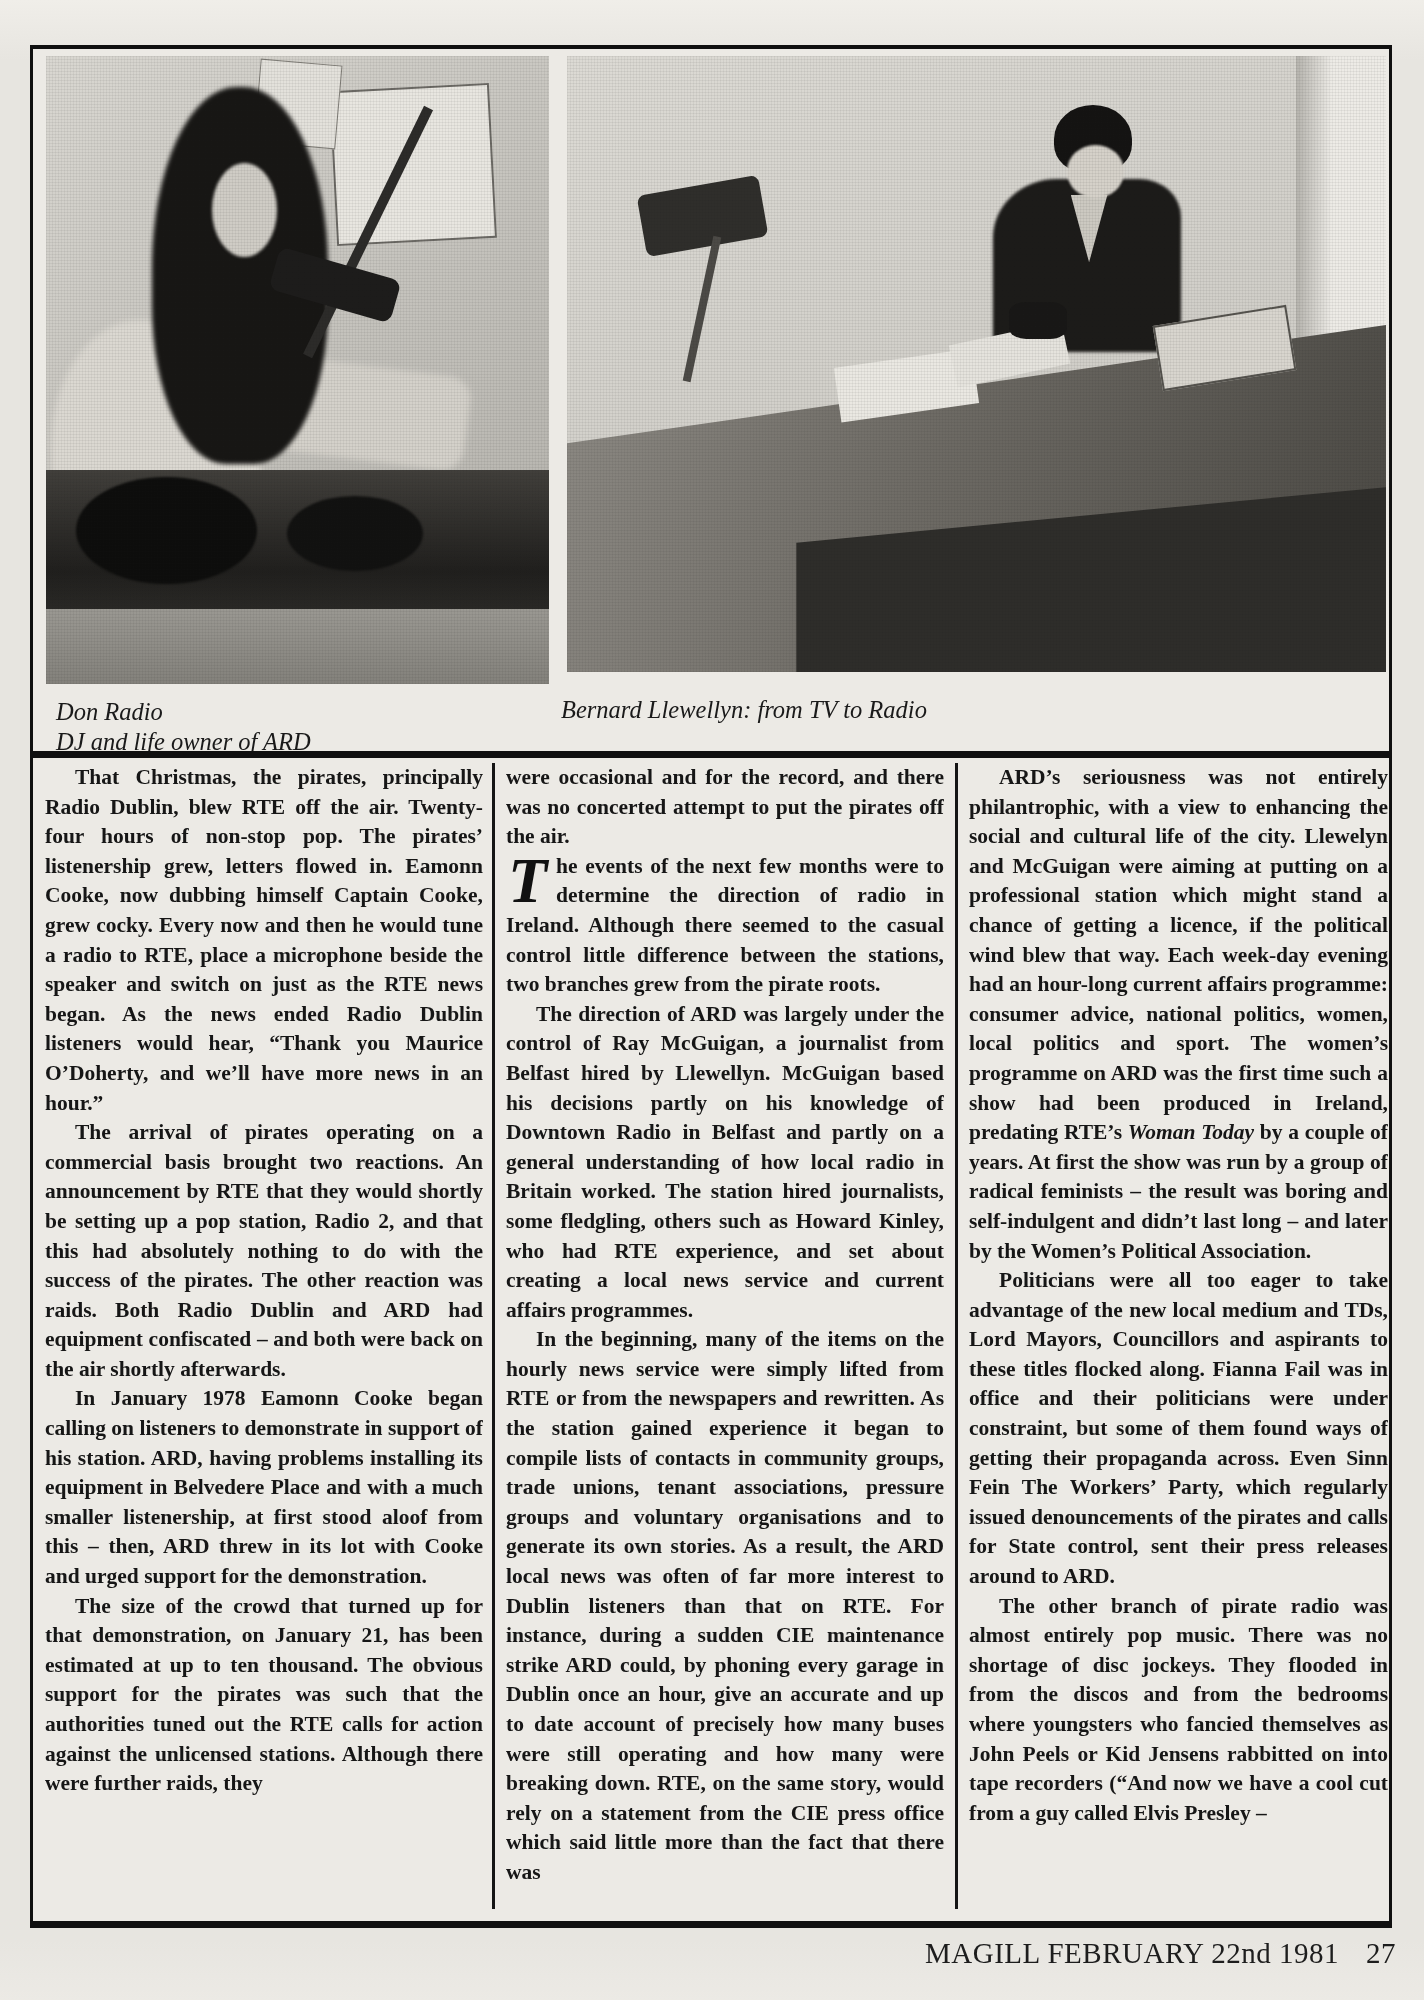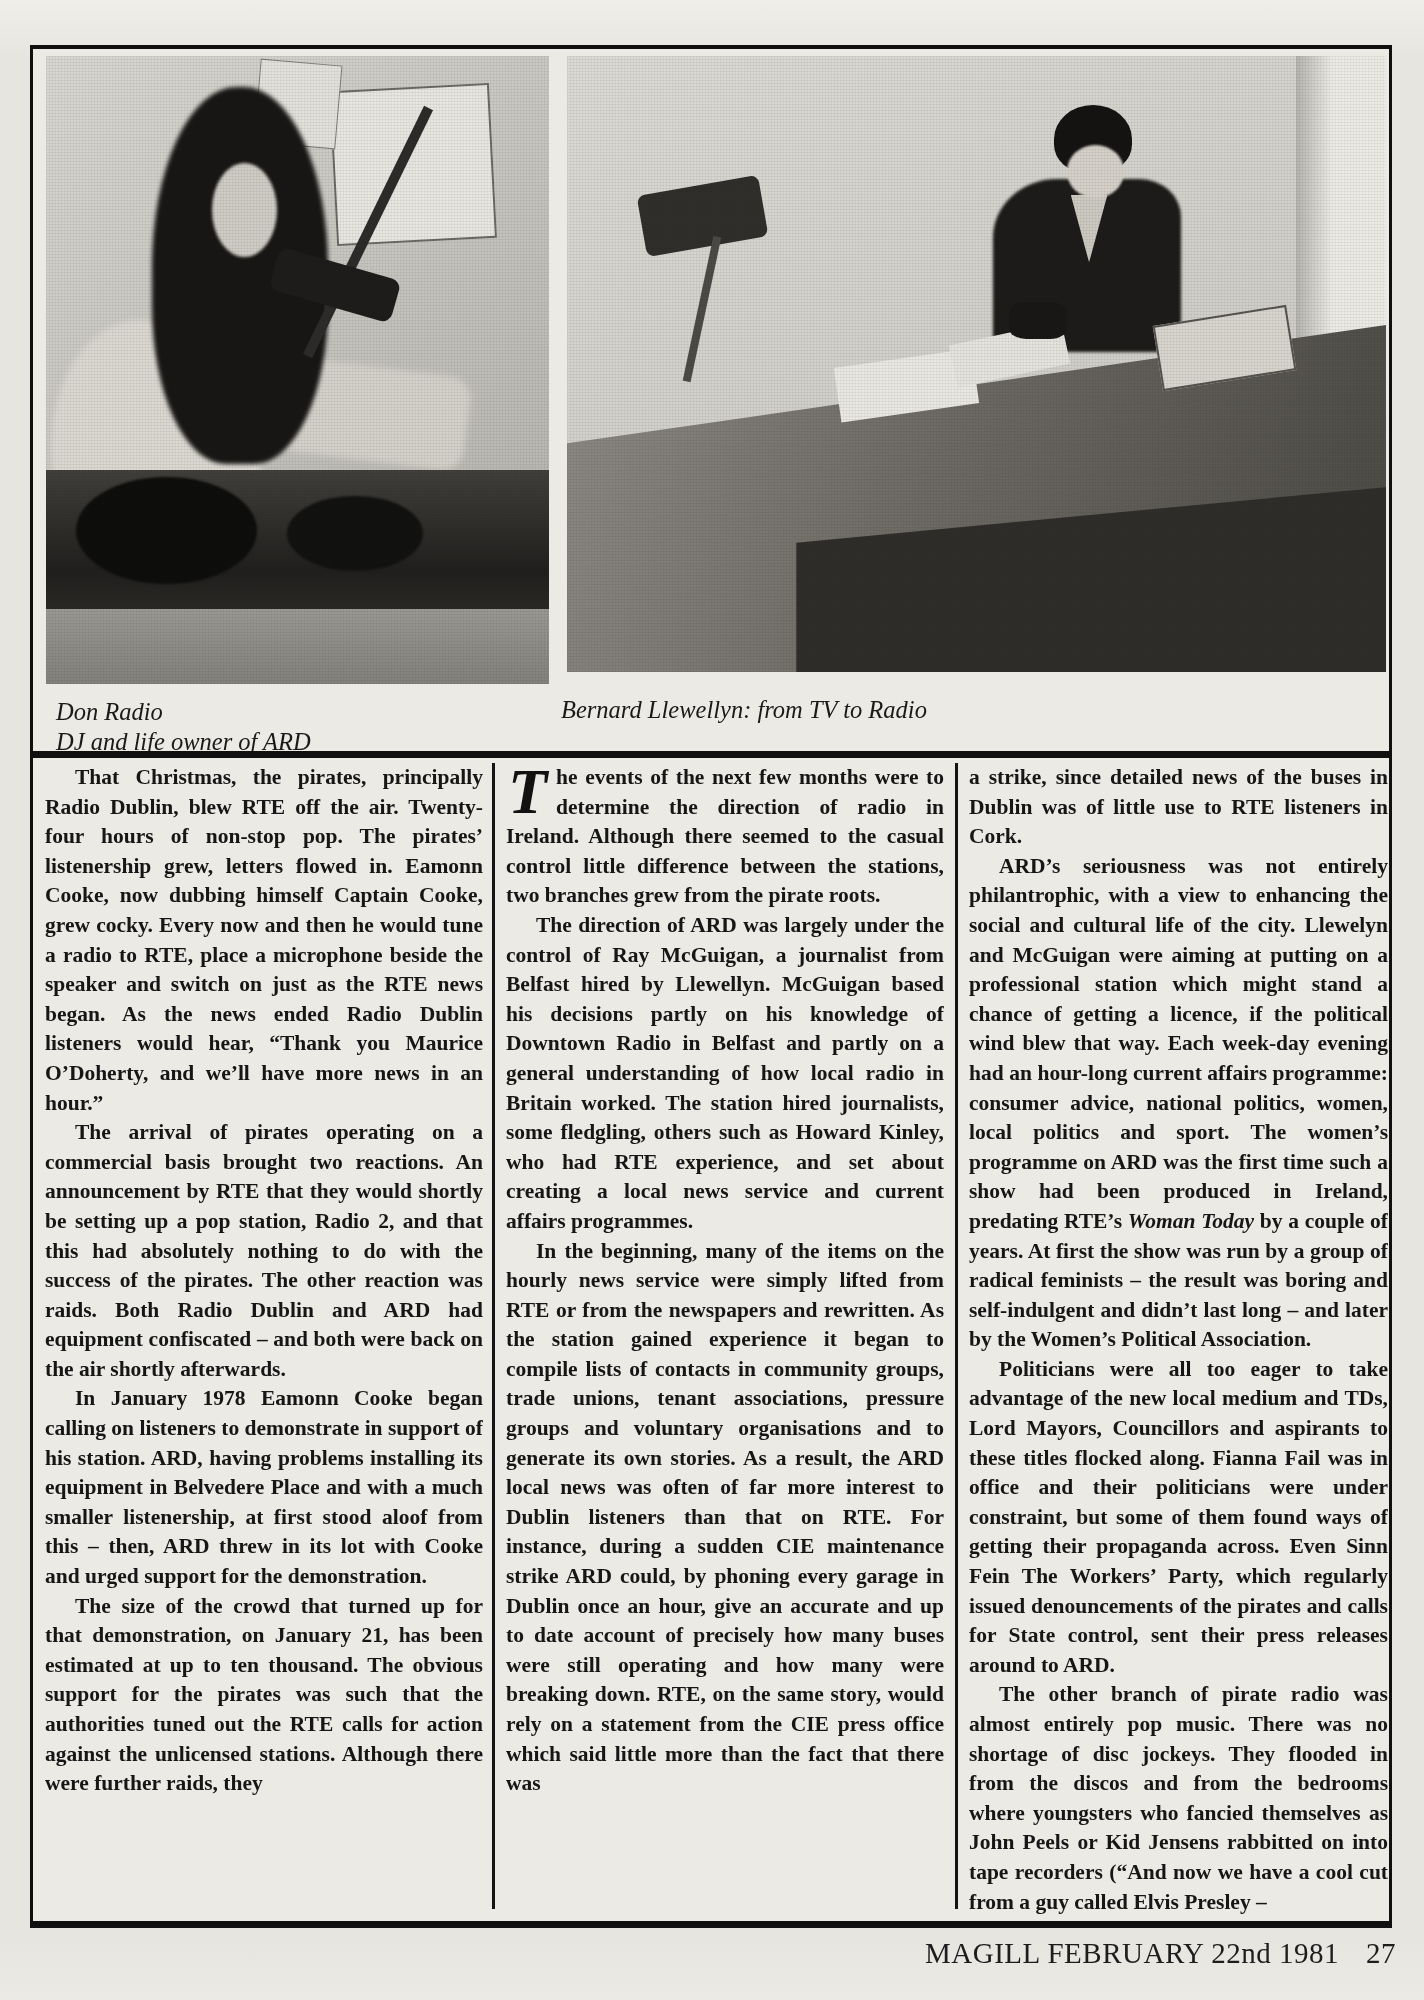--- a/index.html
+++ b/index.html
@@ -133,31 +133,31 @@
     <div class="col col1">
       <p class="ind">That Christmas, the pirates, principally Radio Dublin, blew RTE off the air. Twenty-four hours of non-stop pop. The pirates’ listenership grew, letters flowed in. Eamonn Cooke, now dubbing himself Captain Cooke, grew cocky. Every now and then he would tune a radio to RTE, place a microphone beside the speaker and switch on just as the RTE news began. As the news ended Radio Dublin listeners would hear, “Thank you Maurice O’Doherty, and we’ll have more news in an hour.”</p>
       <p class="ind">The arrival of pirates operating on a commercial basis brought two reactions. An announcement by RTE that they would shortly be setting up a pop station, Radio 2, and that this had absolutely nothing to do with the success of the pirates. The other reaction was raids. Both Radio Dublin and ARD had equipment confiscated – and both were back on the air shortly afterwards.</p>
       <p class="ind">In January 1978 Eamonn Cooke began calling on listeners to demonstrate in support of his station. ARD, having problems installing its equipment in Belvedere Place and with a much smaller listenership, at first stood aloof from this – then, ARD threw in its lot with Cooke and urged support for the demonstration.</p>
       <p class="ind">The size of the crowd that turned up for that demonstration, on January 21, has been estimated at up to ten thousand. The obvious support for the pirates was such that the authorities tuned out the RTE calls for action against the unlicensed stations. Although there were further raids, they</p>
     </div>
 
     <div class="vrule v1"></div>
 
     <div class="col col2">
+      <p>were occasional and for the record, and there was no concerted attempt to put the pirates off the air.</p>
       <p class="gap">
         <span class="dropcap">T</span><span>he events of the next few months were to determine the direction of radio in Ireland. Although there seemed to the casual control little difference between the stations, two branches grew from the pirate roots.</span>
       </p>
       <p class="ind">The direction of ARD was largely under the control of Ray McGuigan, a journalist from Belfast hired by Llewellyn. McGuigan based his decisions partly on his knowledge of Downtown Radio in Belfast and partly on a general understanding of how local radio in Britain worked. The station hired journalists, some fledgling, others such as Howard Kinley, who had RTE experience, and set about creating a local news service and current affairs programmes.</p>
       <p class="ind">In the beginning, many of the items on the hourly news service were simply lifted from RTE or from the newspapers and rewritten. As the station gained experience it began to compile lists of contacts in community groups, trade unions, tenant associations, pressure groups and voluntary organisations and to generate its own stories. As a result, the ARD local news was often of far more interest to Dublin listeners than that on RTE. For instance, during a sudden CIE maintenance strike ARD could, by phoning every garage in Dublin once an hour, give an accurate and up to date account of precisely how many buses were still operating and how many were breaking down. RTE, on the same story, would rely on a statement from the CIE press office which said little more than the fact that there was</p>
     </div>
 
     <div class="vrule v2"></div>
 
     <div class="col col3">
-      <p>a strike, since detailed news of the buses in Dublin was of little use to RTE listeners in Cork.</p>
       <p class="ind">
         <span>ARD’s seriousness was not entirely philantrophic, with a view to enhancing the social and cultural life of the city. Llewelyn and McGuigan were aiming at putting on a professional station which might stand a chance of getting a licence, if the political wind blew that way. Each week-day evening had an hour-long current affairs programme: consumer advice, national politics, women, local politics and sport. The women’s programme on ARD was the first time such a show had been produced in Ireland, predating RTE’s </span><span class="wt">Woman Today</span><span> by a couple of years. At first the show was run by a group of radical feminists – the result was boring and self-indulgent and didn’t last long – and later by the Women’s Political Association.</span>
       </p>
       <p class="ind">Politicians were all too eager to take advantage of the new local medium and TDs, Lord Mayors, Councillors and aspirants to these titles flocked along. Fianna Fail was in office and their politicians were under constraint, but some of them found ways of getting their propaganda across. Even Sinn Fein The Workers’ Party, which regularly issued denouncements of the pirates and calls for State control, sent their press releases around to ARD.</p>
       <p class="ind">The other branch of pirate radio was almost entirely pop music. There was no shortage of disc jockeys. They flooded in from the discos and from the bedrooms where youngsters who fancied themselves as John Peels or Kid Jensens rabbitted on into tape recorders (“And now we have a cool cut from a guy called Elvis Presley –</p>
     </div>
 
   </div>
 </div>
 

